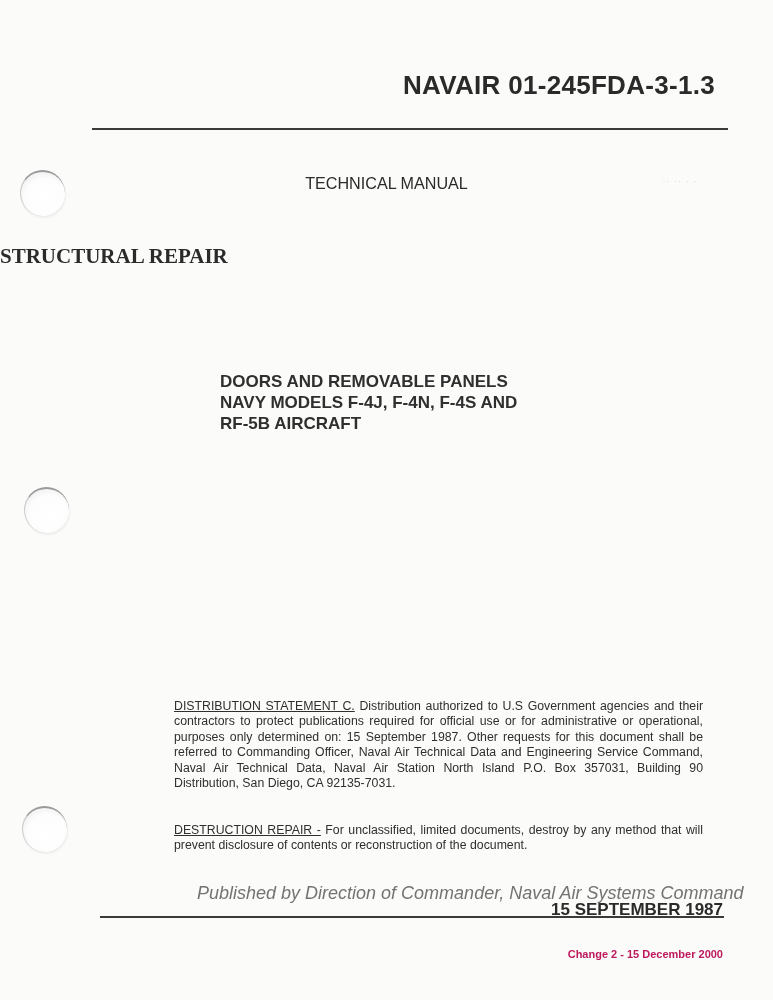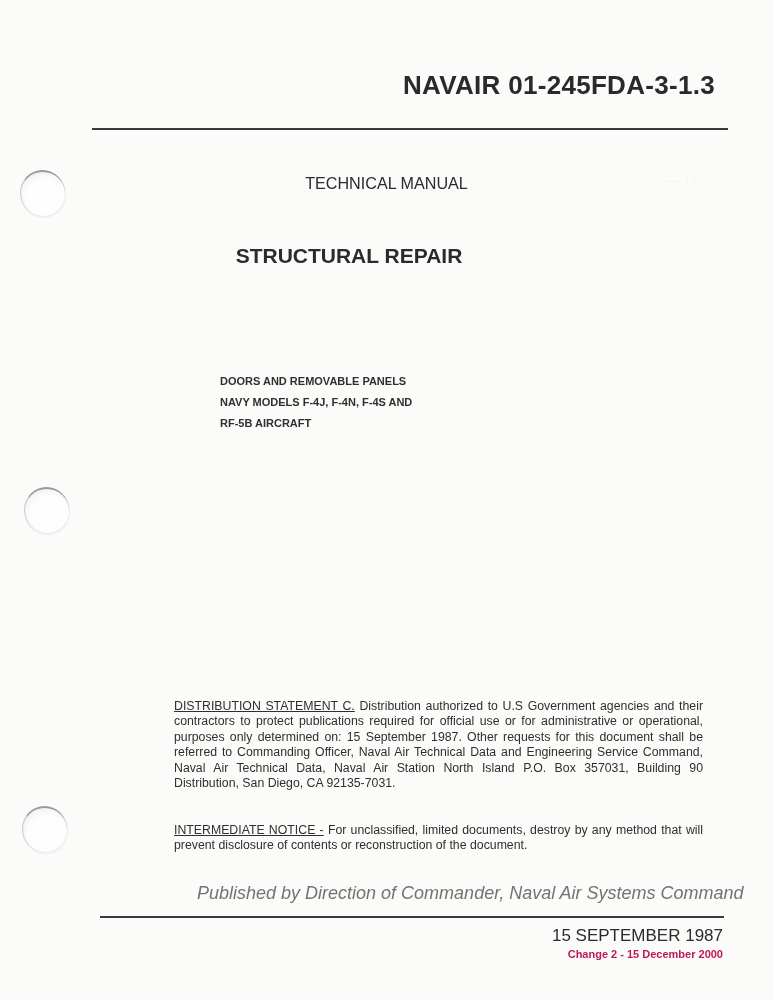--- a/index.html
+++ b/index.html
@@ -21,38 +21,38 @@
     right: 58px; top: 70px;
     font-size: 26px; font-weight: bold; letter-spacing: 0.3px; color: #2a2a2a;
   }
   .rule { position: absolute; height: 2px; background: #3a3a3a; }
   .tm-label {
     left: 0; width: 773px; top: 174px; text-align: center;
     font-size: 17px; color: #2b2b2b;
     transform: scaleX(0.95);
   }
   .title {
-    left: 0; width: 698px; top: 243px; text-align: center;
-    font-size: 21px; font-weight: bold; line-height: 26px; color: #2b2b2b;
+    left: 0; width: 698px; top: 243px; 
+    font-size: 21px; font-weight: bold; line-height: 26px; color: #2b2b2b; font-family: Liberation Serif, serif;
   }
   .subtitle {
     left: 220px; top: 371px;
-    font-size: 11px; font-weight: bold; line-height: 21px; color: #2f2f2f;
+    font-size: 17px; font-weight: bold; line-height: 21px; color: #2f2f2f;
   }
   .para {
     left: 174px; width: 529px;
     font-size: 12.3px; line-height: 15.4px; color: #2f2f2f;
     text-align: justify;
   }
   .para .lead { text-decoration: underline; }
   .published {
     left: 197px; top: 883px; font-size: 18px; color: #737373; font-style: italic;
   }
   .date-main {
-    right: 50px; top: 926px; font-size: 17px; font-weight: normal; color: #2b2b2b; text-align: right;
+    right: 50px; top: 900px; font-size: 17px; font-weight: bold; color: #2b2b2b; text-align: right;
   }
   .date-change {
     right: 50px; top: 948px; font-size: 11px; font-weight: bold; color: #be185d; text-align: right;
   }
   .specks {
     left: 663px; top: 178px; font-size: 6px; color: #999; letter-spacing: 2px;
   }
 </style>
 </head>
 <body>
@@ -73,20 +73,20 @@
 </div>
 
 <div class="abs subtitle">
   <div>DOORS AND REMOVABLE PANELS</div>
   <div>NAVY MODELS F-4J, F-4N, F-4S AND</div>
   <div>RF-5B AIRCRAFT</div>
 </div>
 
 <div class="abs para" style="top:699px;"><span class="lead">DISTRIBUTION STATEMENT C.</span><span> Distribution authorized to U.S Government agencies and their contractors to protect publications required for official use or for administrative or operational, purposes only determined on: 15 September 1987. Other requests for this document shall be referred to Commanding Officer, Naval Air Technical Data and Engineering Service Command, Naval Air Technical Data, Naval Air Station North Island P.O. Box 357031, Building 90 Distribution, San Diego, CA 92135-7031.</span></div>
 
-<div class="abs para" style="top:823px;"><span class="lead">INTERMEDIATE NOTICE -</span><span> For unclassified, limited documents, destroy by any method that will prevent disclosure of contents or reconstruction of the document.</span></div>
+<div class="abs para" style="top:823px;"><span class="lead">DESTRUCTION REPAIR -</span><span> For unclassified, limited documents, destroy by any method that will prevent disclosure of contents or reconstruction of the document.</span></div>
 
 <div class="abs published">Published by Direction of Commander, Naval Air Systems Command</div>
 
 <div class="rule" style="left:100px; top:916px; width:624px;"></div>
 
 <div class="abs date-main">15 SEPTEMBER 1987</div>
 <div class="abs date-change">Change 2 - 15 December 2000</div>
 
 </body></html>

